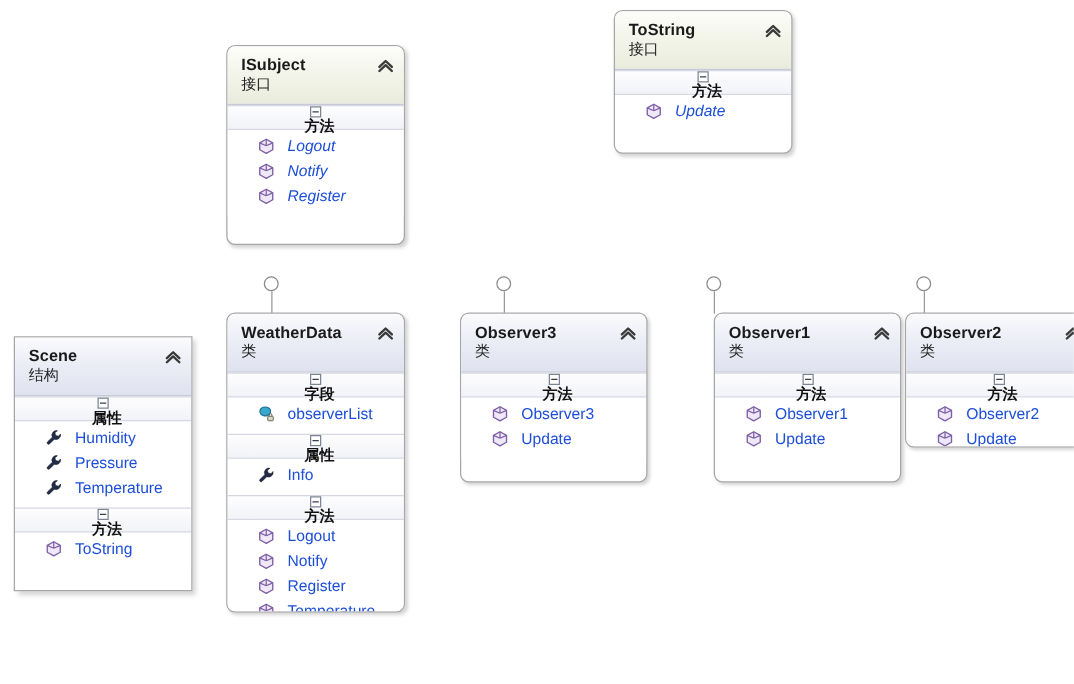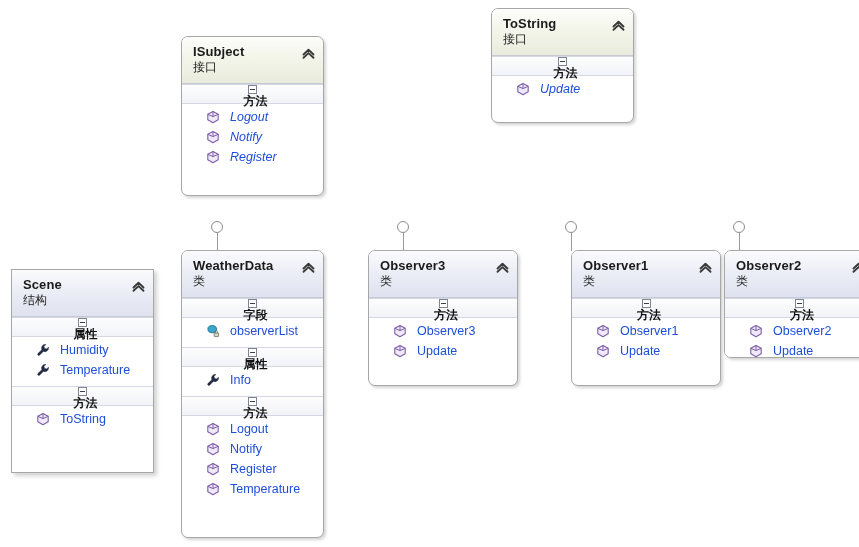--- a/index.html
+++ b/index.html
@@ -246,20 +246,26 @@
         <div class="member">
           <span class="mi"><svg viewBox="0 0 14 14" width="14" height="14">
               <path d="M9.9 1.6 a3.6 3.6 0 0 0 -4.0 5.1 L1.9 10.6 a1.15 1.15 0 0 0 1.6 1.6 l3.9 -3.9 a3.6 3.6 0 0 0 5.0 -4.1 L10.8 6.0 L8.5 5.4 L7.9 3.1 Z" fill="#222c47" stroke="#151c2e" stroke-width="0.5" stroke-linejoin="round"></path>
             </svg></span>
           <span class="mlabel">Humidity</span>
         </div>
         <div class="member">
           <span class="mi"><svg viewBox="0 0 14 14" width="14" height="14">
               <path d="M9.9 1.6 a3.6 3.6 0 0 0 -4.0 5.1 L1.9 10.6 a1.15 1.15 0 0 0 1.6 1.6 l3.9 -3.9 a3.6 3.6 0 0 0 5.0 -4.1 L10.8 6.0 L8.5 5.4 L7.9 3.1 Z" fill="#222c47" stroke="#151c2e" stroke-width="0.5" stroke-linejoin="round"></path>
             </svg></span>
+          <span class="mlabel">Pressure</span>
+        </div>
+        <div class="member">
+          <span class="mi"><svg viewBox="0 0 14 14" width="14" height="14">
+              <path d="M9.9 1.6 a3.6 3.6 0 0 0 -4.0 5.1 L1.9 10.6 a1.15 1.15 0 0 0 1.6 1.6 l3.9 -3.9 a3.6 3.6 0 0 0 5.0 -4.1 L10.8 6.0 L8.5 5.4 L7.9 3.1 Z" fill="#222c47" stroke="#151c2e" stroke-width="0.5" stroke-linejoin="round"></path>
+            </svg></span>
           <span class="mlabel">Temperature</span>
         </div>
       </div>
       <div class="comp-hdr">
         <span class="expander"></span>
         <span class="comp-label">方法</span>
       </div>
       <div class="members">
         <div class="member">
           <span class="mi"><svg viewBox="0 0 14 14" width="14" height="14">
@@ -267,21 +273,21 @@
               <path d="M7 1.4 L7 6.6 M7 6.6 L12.2 4.3 M7 6.6 L1.8 4.3" fill="none" stroke="#7e5fa8" stroke-width="1"></path>
             </svg></span>
           <span class="mlabel">ToString</span>
         </div>
       </div>
     </div>
     <div class="lollipop" style="left:210px; top:221px;">
       <span class="ball"></span>
       <span class="stem"></span>
     </div>
-    <div class="shape" style="left:181px; top:250px; width:143px; height:288px;">
+    <div class="shape" style="left:181px; top:250px; width:143px; height:240px;">
       <div class="hdr hdr-class">
         <div class="hdr-title">WeatherData</div>
         <div class="hdr-kind">类</div>
         <span class="chevron"><svg viewBox="0 0 13 13" width="13" height="13">
             <path d="M1.5 7.5 L6.5 2.8 L11.5 7.5" fill="none" stroke="#3a3a3a" stroke-width="1.9" stroke-linecap="round" stroke-linejoin="round"></path>
             <path d="M1.5 10.8 L6.5 6.1 L11.5 10.8" fill="none" stroke="#3a3a3a" stroke-width="1.9" stroke-linecap="round" stroke-linejoin="round"></path>
           </svg></span>
       </div>
       <div class="comp-hdr">
         <span class="expander"></span>

